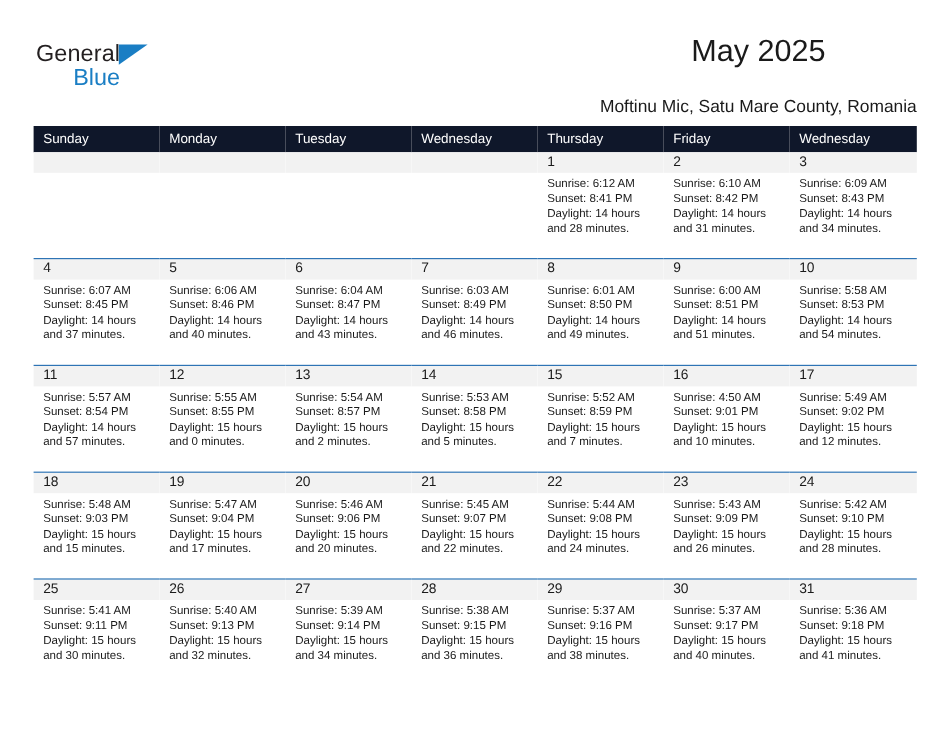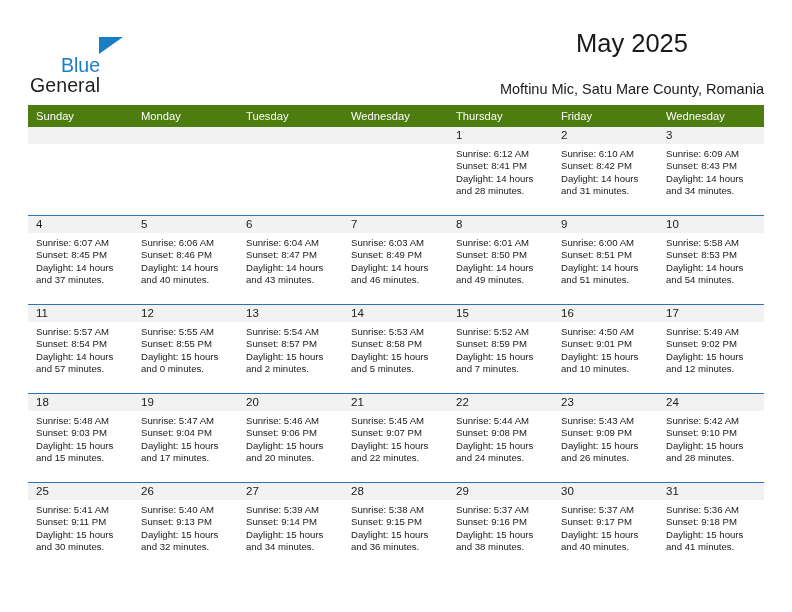--- a/index.html
+++ b/index.html
@@ -37,21 +37,20 @@
     height: 52px;
   }
   .logo-general {
     position: absolute;
     left: 0;
     top: 0;
     font-size: 19.5px;
     letter-spacing: 0.1px;
     color: #231f20;
     font-family: "Liberation Sans", sans-serif;
-    margin-top: 40px;
   }
   .logo-tri {
     position: absolute;
     left: 69px;
     top: 3px;
     width: 0;
     height: 0;
     border-left: 24px solid #1a7ec4;
     border-bottom: 17px solid transparent;
   }
@@ -87,21 +86,21 @@
   
   .calendar {
     position: absolute;
     left: 28px;
     top: 105px;
     width: 736px;
     border-collapse: collapse;
     table-layout: fixed;
   }
   .dow-row th {
-    background: #4d7c0f;
+    background: #0f172a;
     color: #ffffff;
     font-size: 11.2px;
     font-weight: normal;
     text-align: left;
     padding: 4px 0 5px 8px;
     height: 13px;
     border: none;
   }
   .week-row > td {
     padding: 0;

